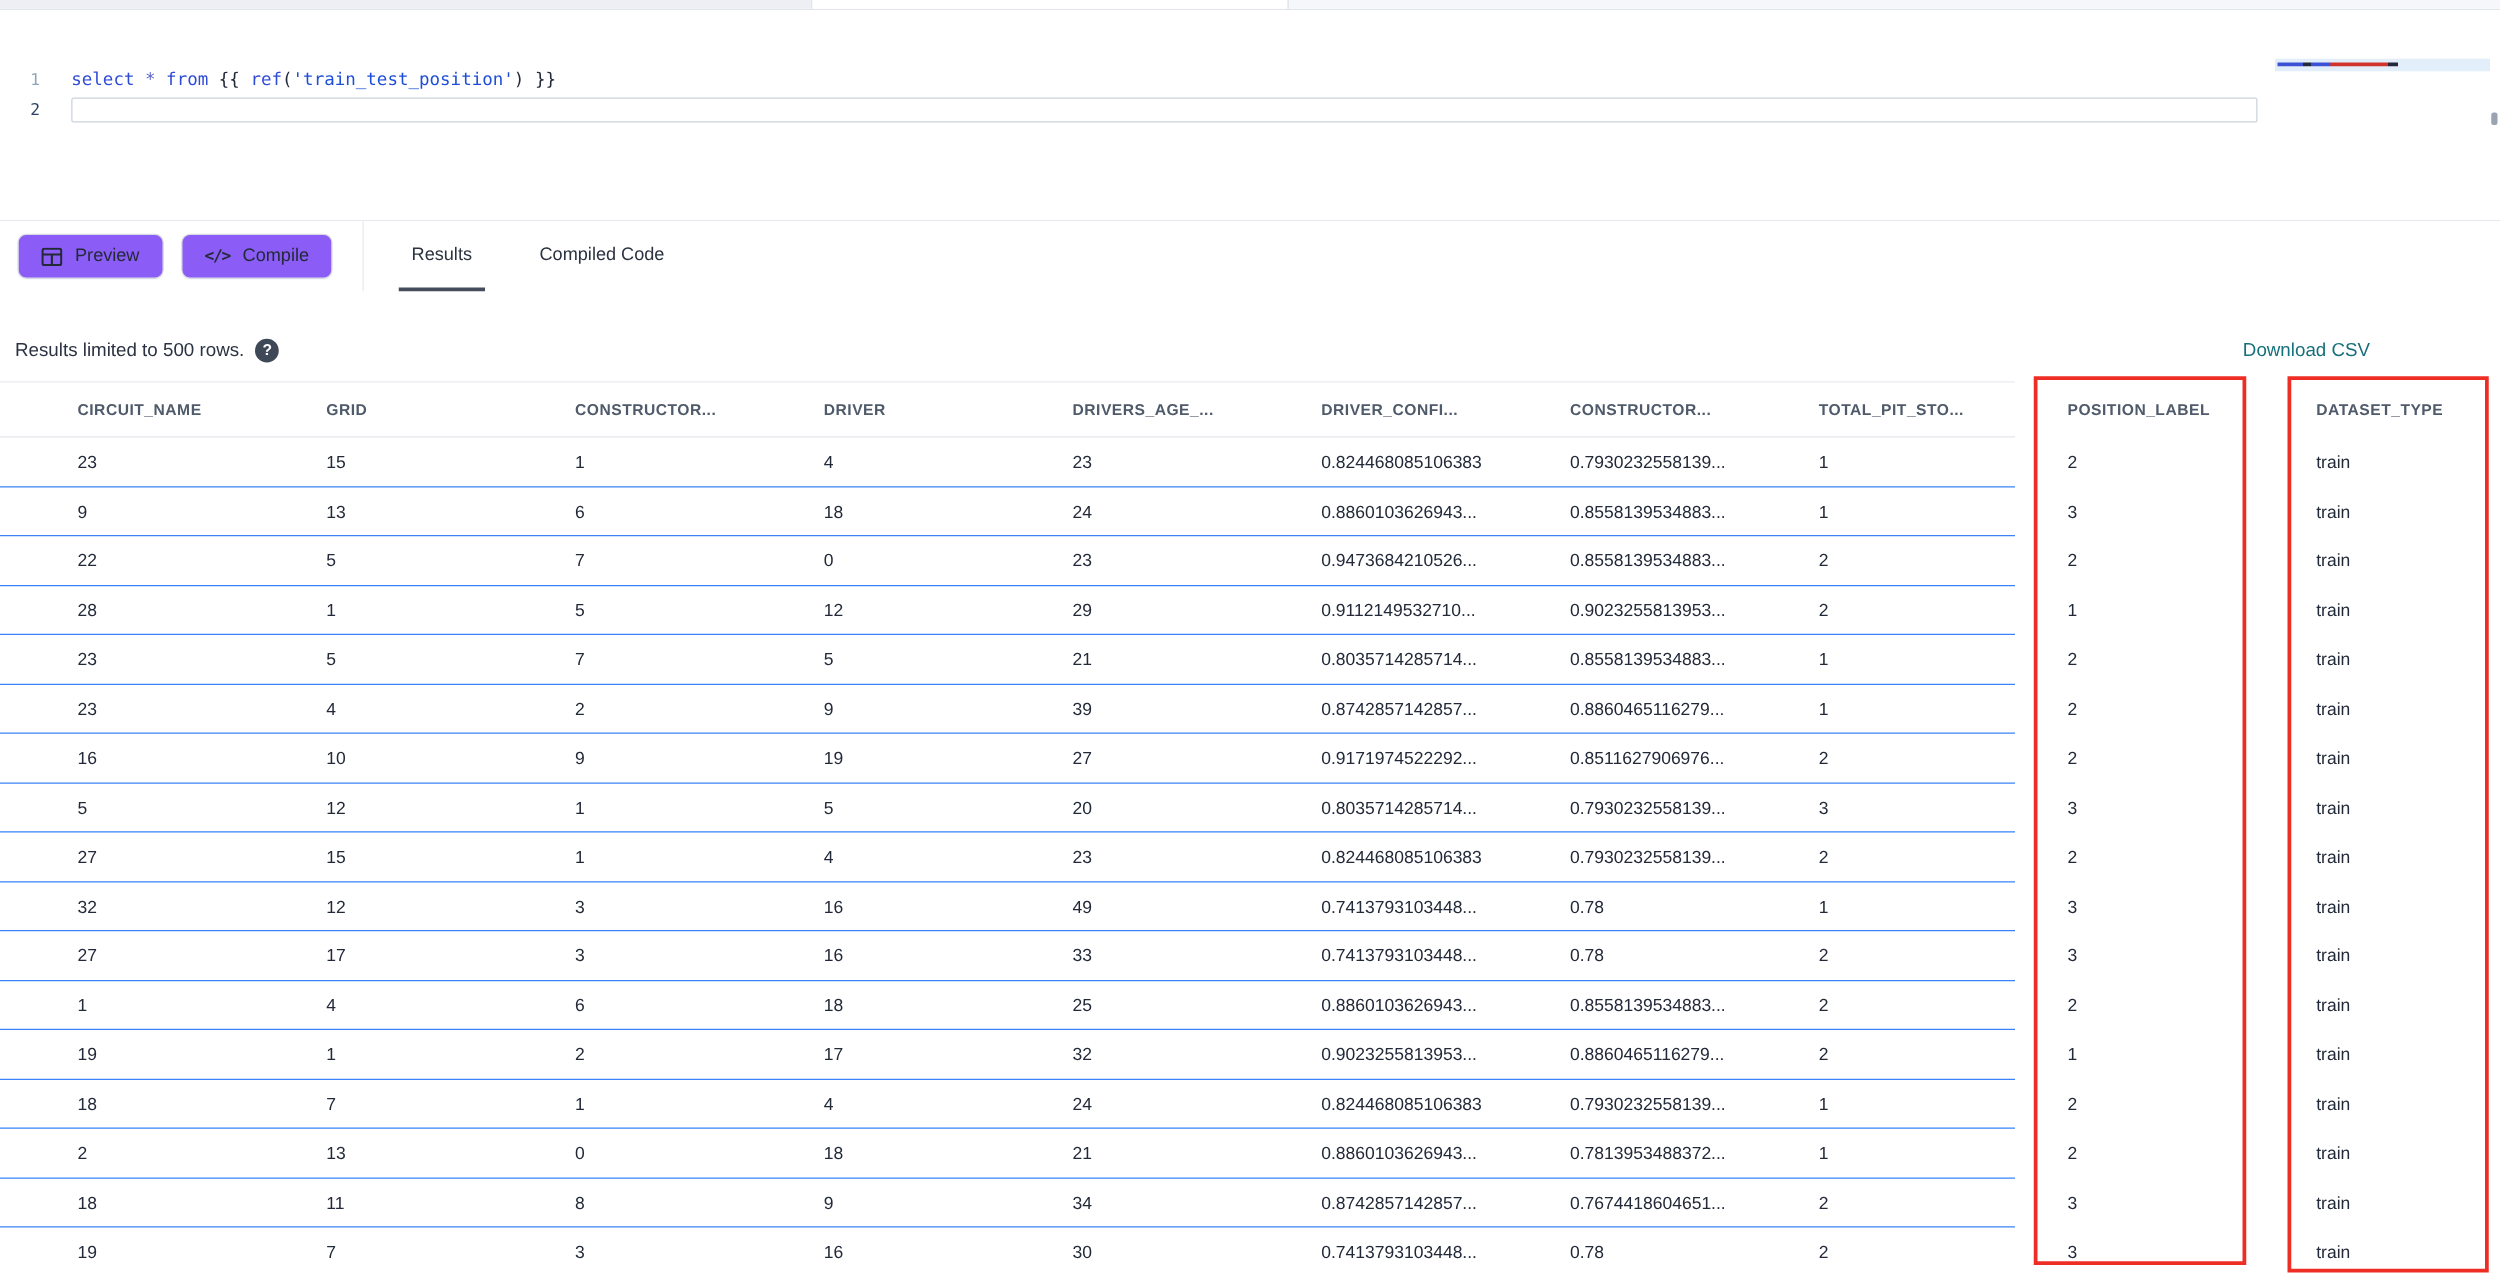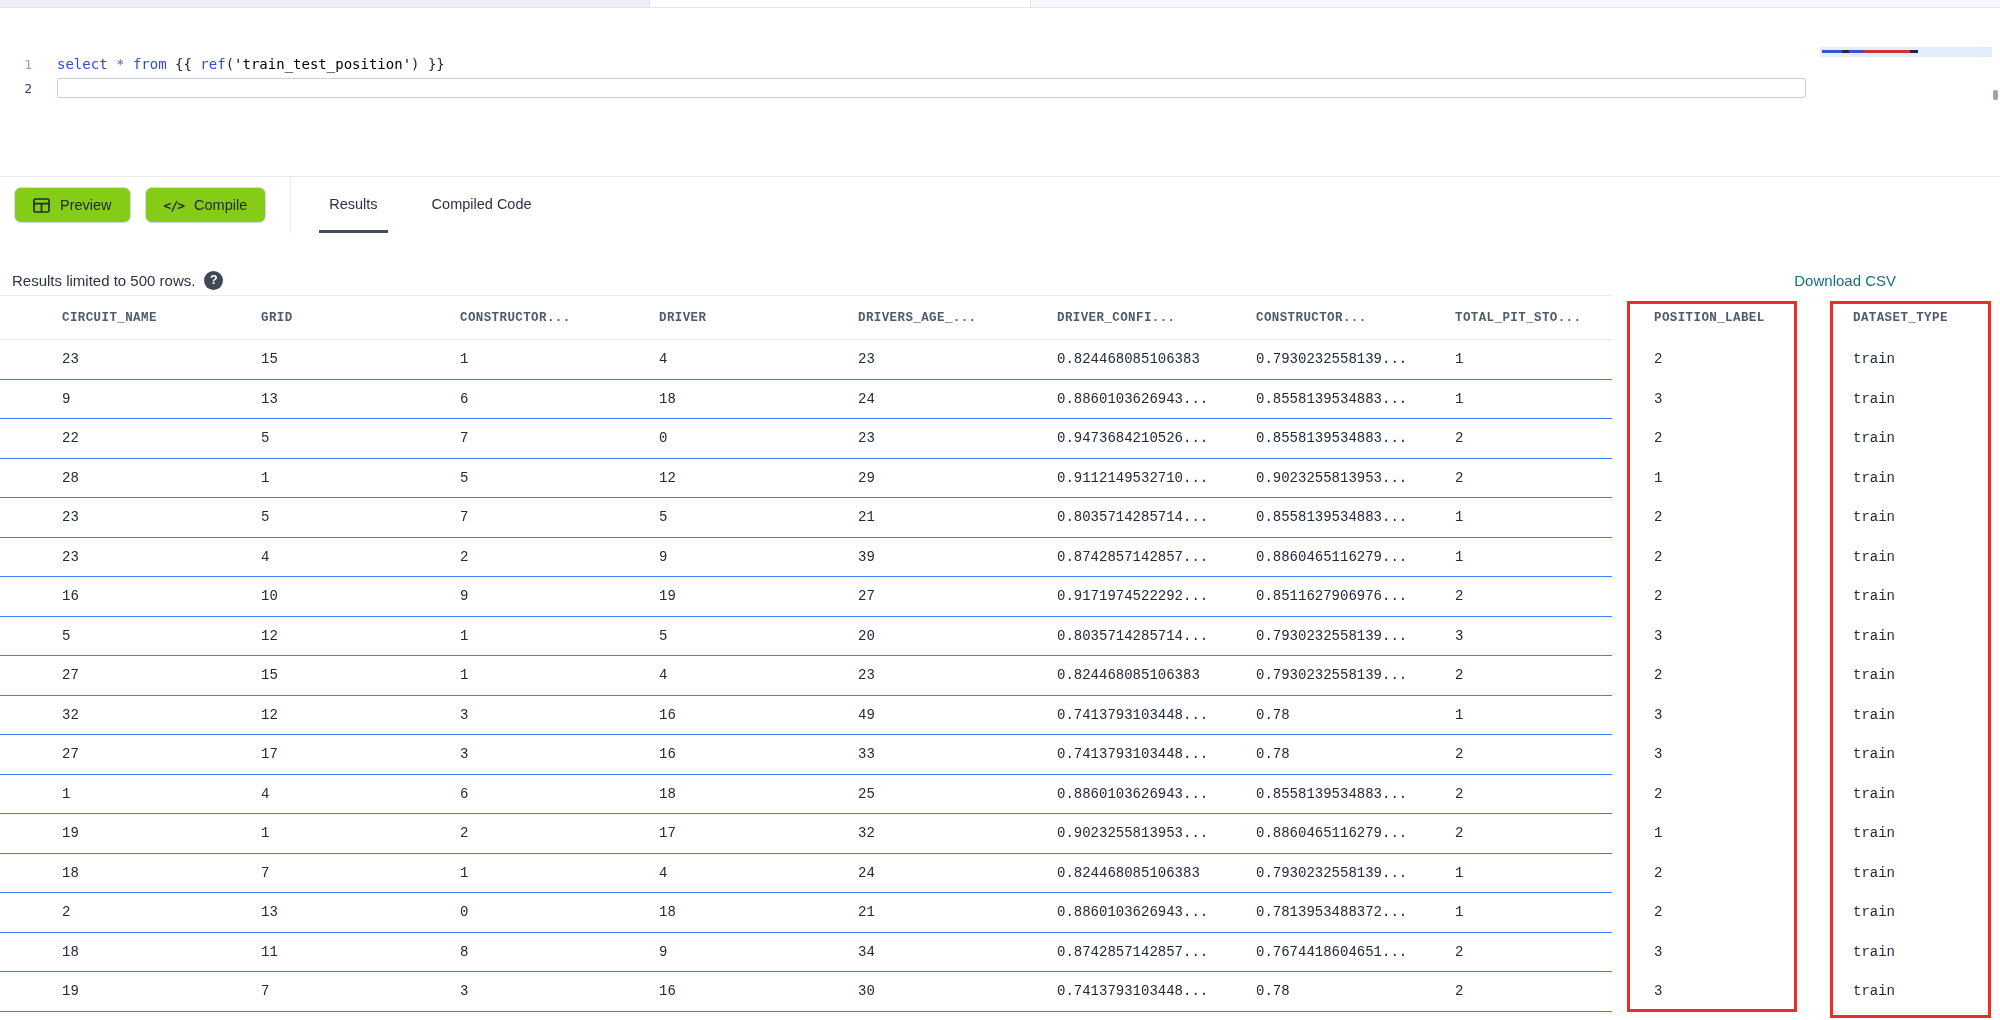--- a/index.html
+++ b/index.html
@@ -30,53 +30,53 @@
 
   .code-area { position: absolute; top: 44px; left: 0; right: 0; font-family: "DejaVu Sans Mono", monospace; font-size: 14px; }
   .code-row { display: flex; height: 24px; align-items: center; position: relative; }
   .gutter { width: 40px; text-align: right; padding-right: 8px; font-size: 13px; }
   .gutter.n1 { color: #8fa4b8; }
   .gutter.n2 { color: #2f4167; }
   .code-text { padding-left: 17px; white-space: pre; }
   .tok-kw  { color: #2e4bd6; }
   .tok-op  { color: #5a64c8; }
   .tok-fn  { color: #2e4bd6; }
-  .tok-str { color: #000000; }
+  .tok-str { color: #1d4ed8; }
   .tok-tx  { color: #23283a; }
   .active-line-box { position: absolute; left: 57px; top: 2px; width: 1749px; height: 20px; border: 1px solid #ccd2dc; border-radius: 2px; background: #ffffff; }
 
   .minimap { position: absolute; top: 39px; left: 1820px; width: 172px; height: 10px; background: #e3eefb; padding: 3px 2px; }
   .minimap-line { display: block; height: 3px; width: 110px;
     background: linear-gradient(90deg,#3b52d4 0 20px,#23283a 20px 27px,#3b52d4 27px 41px,#d0342c 43px 88px,#23283a 88px 96px,transparent 96px); }
   .editor-scroll-thumb { position: absolute; top: 82px; left: 1993px; width: 5px; height: 10px; background: #9aa3b2; border-radius: 2px; }
 
   
   .section-toolbar { position: absolute; top: 177px; left: 0; width: 2000px; height: 56px; background: #ffffff; display: flex; align-items: stretch; }
   .btn-group { display: flex; align-items: center; gap: 14px; padding-left: 14px; }
   .ghost-btn {
     display: flex; align-items: center; gap: 10px; cursor: pointer;
-    background: #84cc16; border: 1px solid #d7dbe3; border-radius: 7px;
+    background: #8b5cf6; border: 1px solid #d7dbe3; border-radius: 7px;
     height: 36px; padding: 0 18px; font-size: 14.5px; font-weight: 500; color: #222a38;
     box-shadow: 0 1px 1px rgba(30,40,60,0.04);
   }
   .code-glyph { font-family: "DejaVu Sans Mono", monospace; font-weight: bold; font-size: 13px; color: #222a38; letter-spacing: -1px; }
   .v-divider { width: 1px; background: #e8eaee; margin-left: 24px; }
   .tabs { display: flex; align-items: stretch; margin-left: 28px; gap: 34px; }
   .tab { display: flex; align-items: center; padding: 0 10px; font-size: 14.5px; color: #2a3240; cursor: pointer; border-bottom: 3px solid transparent; }
   .tab.active { border-bottom-color: #454d5c; font-weight: 500; }
 
   
   .results-bar { position: absolute; top: 249px; left: 0; width: 1908px; height: 62px; display: flex; align-items: center; padding: 0 12px; }
   .results-info { font-size: 15px; color: #2b3342; }
   .help-icon { width: 19px; height: 19px; border-radius: 50%; background: #3f4856; color: #ffffff; font-size: 12.5px; font-weight: bold;
     display: inline-flex; align-items: center; justify-content: center; margin-left: 9px; cursor: pointer; }
   .download-link { margin-left: auto; font-size: 15px; color: #16707a; cursor: pointer; }
 
   
-  .results-table { position: absolute; top: 295px; left: 0; width: 1612px; font-family: Liberation Mono, monospace; }
+  .results-table { position: absolute; top: 305px; left: 0; width: 1612px; }
   .thead-row, .trow { display: grid; grid-template-columns: repeat(10, 199px); padding-left: 48px; }
   .thead-row { height: 45px; border-top: 1px solid #eaecf0; border-bottom: 1px solid #e3e6ec; align-items: center; }
   .trow { height: 39.5px; border-bottom: 1px solid #3b82f6; align-items: center; }
   .cell { padding-left: 14px; overflow: hidden; white-space: nowrap; }
   .th { font-size: 12.5px; font-weight: 700; letter-spacing: 0.4px; color: #4f5a6a; }
   .td { font-size: 14px; color: #222938; }
 
   
   .annotation-box { position: absolute; border: 3px solid #ee2e24; z-index: 5; pointer-events: none; }
   .box-position-label { left: 1627px; top: 301px; width: 170px; height: 711px; }

